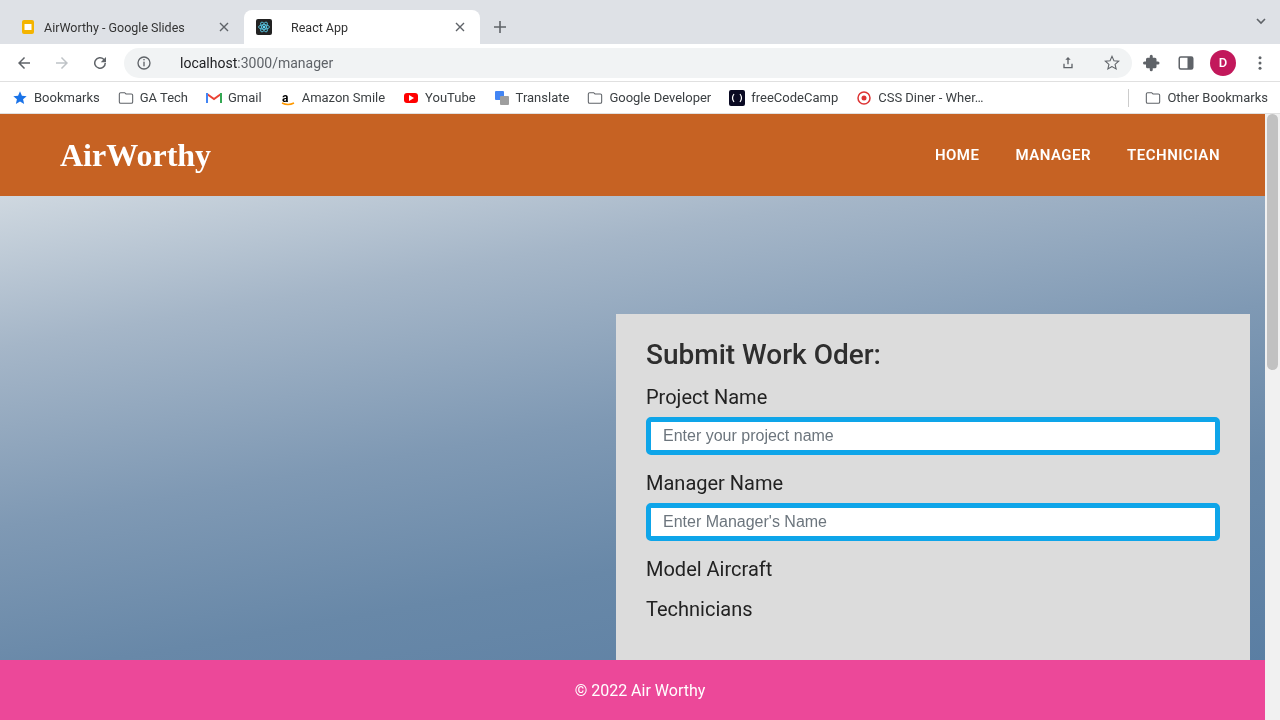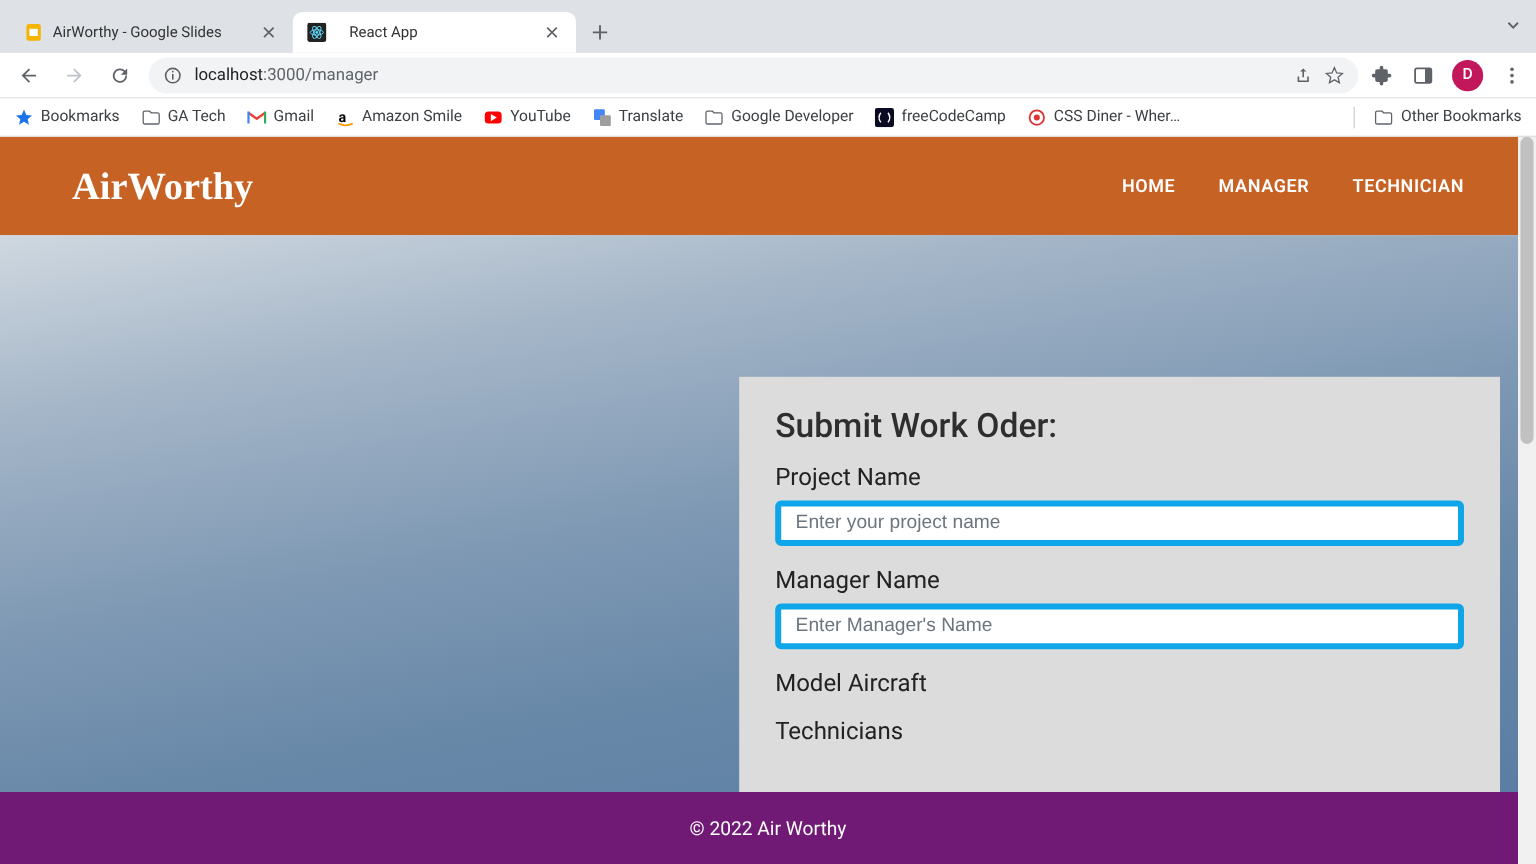--- a/index.html
+++ b/index.html
@@ -72,21 +72,21 @@
     }
     .nav-btn.disabled { color: #bfc3c7; }
     .omnibox {
       flex: 1;
       height: 30px;
       background: #f1f3f4;
       border-radius: 15px;
       display: flex;
       align-items: center;
       padding: 0 12px;
-      gap: 10px;
+      gap: 28px;
       font-size: 14px;
       color: #202124;
     }
     .omnibox .info-icon { color:#5f6368; width:16px;height:16px; display:flex;align-items:center;justify-content:center;}
     .omnibox .url-text { flex:1; }
     .omnibox .url-text .host-dim { color:#5f6368; }
     .omnibox .url-text .path-dim { color:#5f6368; }
     .toolbar-right {
       display:flex; align-items:center; gap:14px;
     }
@@ -189,21 +189,21 @@
       border: 5px solid #0ea5e9;
       border-radius: 5px;
       padding: 0 12px;
       font-size: 16px;
       color: #333;
       background: #fff;
     }
     .form-input::placeholder { color: #6c757d; }
     .footer {
       height: 60px;
-      background: #701a75;
+      background: #ec4899;
       color: #fff;
       display: flex;
       align-items: center;
       justify-content: center;
       font-size: 16px;
     }
     
     .vscroll {
       position: absolute;
       right: 0; top: 0;

